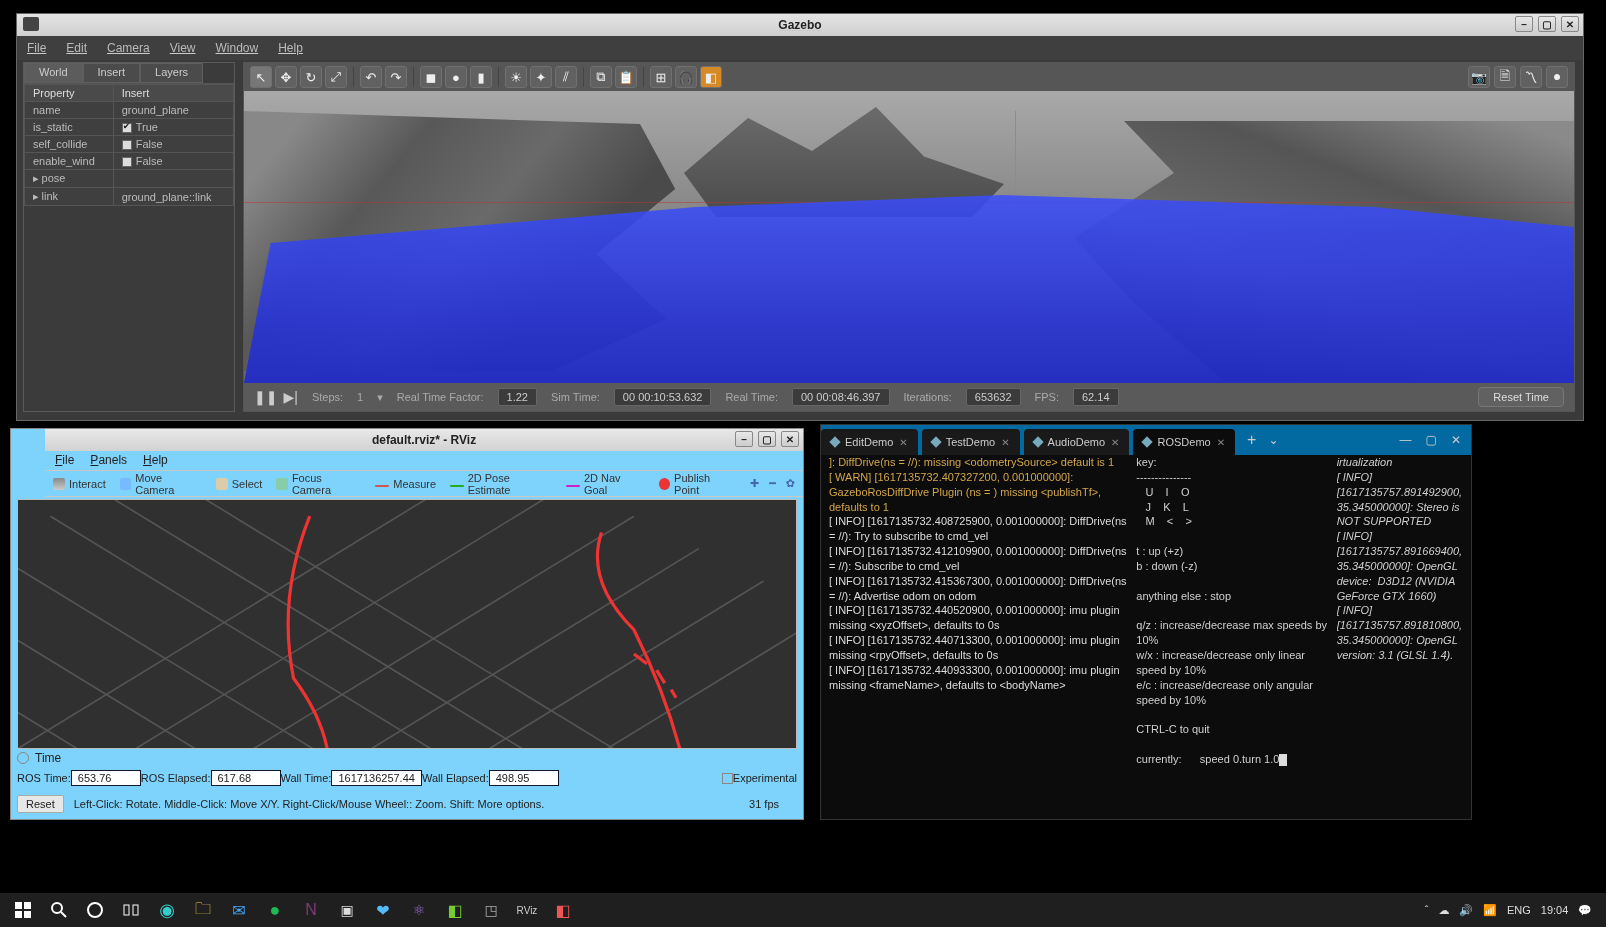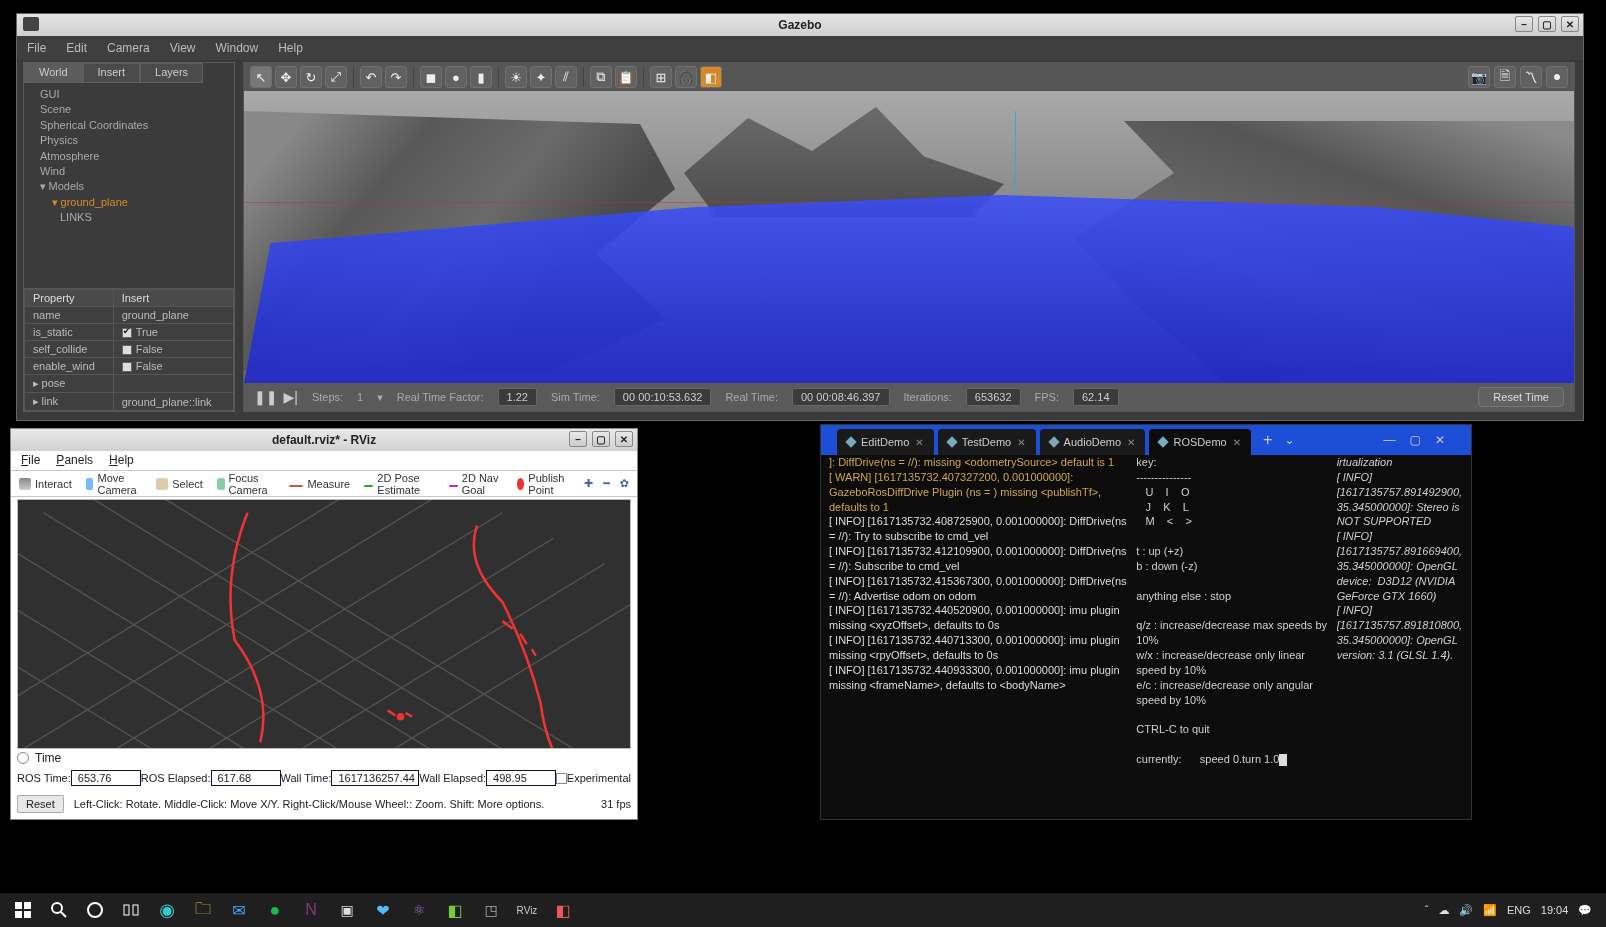--- a/index.html
+++ b/index.html
@@ -1,19 +1,19 @@
 <!DOCTYPE html>
 <html><head>
 <meta charset="utf-8">
 <style>
 * { margin: 0; padding: 0; box-sizing: border-box; font-family: "Segoe UI", Arial, sans-serif; }
 body { background: #000; width: 1606px; height: 927px; position: relative; overflow: hidden; font-size: 12px; color: #ccc; }
 
 
-.gazebo-win { position: absolute; left: 16px; top: 13px; width: 1568px; height: 408px; background: #3a3a3a; border: 1px solid #666; }
+.gazebo-win { position: absolute; left: 16px; top: 13px; width: 1568px; height: 408px; background: #3a3a3a; border: 1px solid #666; text-decoration: underline; }
 .gazebo-title { height: 22px; background: linear-gradient(#e4e4e4,#cfcfcf); display: flex; align-items: center; justify-content: center; color: #222; font-size: 12px; font-weight: 600; position: relative; }
 .gazebo-title .title-controls { position: absolute; right: 4px; top: 2px; display: flex; gap: 5px; }
 .title-btn { width: 18px; height: 16px; background: linear-gradient(#e8e8e8,#ccc); border: 1px solid #888; font-size: 10px; display:flex; align-items:center; justify-content:center; color:#222; border-radius: 2px;}
 .gazebo-title .app-icon { position: absolute; left: 6px; top: 3px; width: 16px; height: 14px; background: #444; border-radius: 2px; }
 .gazebo-menubar { height: 24px; background: #3f3f3f; display: flex; align-items: center; padding-left: 10px; gap: 20px; color: #bbb; font-size: 12px; }
 .gazebo-body { position: absolute; top: 48px; left: 6px; right: 8px; bottom: 8px; display: flex; gap: 8px; }
 .gazebo-left-panel { width: 212px; background: #3b3b3b; border: 1px solid #5a5a5a; display:flex; flex-direction:column; }
 .gazebo-tabs { display:flex; height: 20px; }
 .gazebo-tab { padding: 2px 14px; background: #4b4b4b; border: 1px solid #5e5e5e; color:#ccc; font-size:11px; }
 .gazebo-tab.active { background: #5c5c5c; }
@@ -44,21 +44,21 @@
 .ground-line { position:absolute; left:0; right:0; bottom:180px; height:1px; background:#b33; opacity:0.5; }
 .vertical-guide { position:absolute; left:58%; top:20px; bottom:120px; width:1px; background:#4aa; }
 
 .gazebo-statusbar { position:absolute; left:0; right:0; bottom:0; height:28px; background:#5a5a5a; display:flex; align-items:center; gap:14px; padding:0 10px; color:#aaa; font-size:11px; }
 .play-ctrl { display:flex; gap:6px; align-items:center; }
 .play-ctrl .pc-btn { font-size:14px; color:#ccc; }
 .sb-field { background:#3b3b3b; border:1px solid #666; padding:2px 8px; color:#ccc; border-radius:2px; }
 .reset-btn { margin-left:auto; background:#616161; border:1px solid #777; padding:3px 14px; color:#ddd; border-radius:4px; font-size:11px; }
 
 
-.rviz-win { position:absolute; left:10px; top:428px; width:628px; height:392px; background:#ffffff; border:1px solid #888; color:#222; }
+.rviz-win { position:absolute; left:10px; top:428px; width:794px; height:392px; background:#7dd3fc; border:1px solid #888; color:#222;padding-left:34px; }
 .rviz-title { height:22px; background: linear-gradient(#e8e8e8,#d2d2d2); display:flex; align-items:center; justify-content:center; font-size:12px; font-weight:600; position:relative; }
 .rviz-title .title-controls { position:absolute; right:4px; top:2px; display:flex; gap:5px; }
 .rviz-menubar { height:20px; display:flex; gap:16px; padding:2px 10px; font-size:12px; color:#222; border-bottom:1px solid #c8c8c8; }
 .rviz-menubar span.u { text-decoration: underline; }
 .rviz-toolbar { height:26px; display:flex; align-items:center; gap:14px; padding:0 8px; border-bottom:1px solid #c8c8c8; font-size:11px; color:#333; }
 .rviz-tool { display:flex; align-items:center; gap:4px; }
 .rviz-tool .ricon { width:12px; height:12px; display:inline-block; border-radius:2px; }
 .ricon.interact{background:linear-gradient(#888,#ccc);}
 .ricon.move{background:#7bf;}
 .ricon.select{background:#dca;}
@@ -77,27 +77,27 @@
 .rviz-3d { flex:1; background:#303030; border:1px solid #bbb; position:relative; overflow:hidden; }
 .grid-svg { position:absolute; inset:0; }
 
 .rviz-time-sec { position:absolute; left:6px; right:6px; bottom:30px; height:40px; }
 .rviz-time-header { display:flex; align-items:center; gap:6px; height:18px; font-size:12px; }
 .rviz-time-header .circ { width:12px; height:12px; border:1px solid #888; border-radius:50%; }
 .rviz-time-row { display:flex; align-items:center; font-size:11px; padding:3px 0; }
 .rviz-time-row .lbl { white-space:nowrap; }
 .rviz-time-row .fld { background:#fff; border:1px solid #0f172a; padding:1px 6px; min-width:70px; }
 .rviz-time-row .chk { width:11px; height:11px; border:1px solid #888; display:inline-block; }
-.rviz-footer { position:absolute; left:6px; right:6px; bottom:4px; height:22px; display:flex; align-items:center; gap:10px; font-size:11px; }
+.rviz-footer { position:absolute; left:6px; right:24px; bottom:4px; height:22px; display:flex; align-items:center; gap:10px; font-size:11px; }
 .rviz-footer .reset{ background:#e7e7e7; border:1px solid #aaa; padding:2px 8px; border-radius:2px;}
 .rviz-footer .fps{ margin-left:auto; }
 
 
 .term-win { position:absolute; left:820px; top:424px; width:652px; height:396px; background:#0c0c0c; border:1px solid #333; font-family: "Consolas", monospace; }
-.term-titlebar { height:30px; background:#1d4ed8; display:flex; align-items:center; padding:0 16px; gap:4px; }
+.term-titlebar { height:30px; background:#0369a1; display:flex; align-items:center; padding:0 0; gap:4px; }
 .term-tab { display:flex; align-items:center; gap:6px; padding:4px 10px; background:#1a1a1a; color:#ccc; font-size:11px; border-radius:4px 4px 0 0; height:26px; margin-top:4px; }
 .term-tab.active { background:#0c0c0c; }
 .term-tab .tclose { color:#888; font-size:10px; }
 .term-tab .tdia{ width:8px; height:8px; background:#7ab; transform:rotate(45deg);}
 .term-titlebar .tplus{ color:#ccc; padding:0 8px; font-size:16px; }
 .term-titlebar .tright{ margin-left:auto; display:flex; gap:14px; color:#ccc; padding:0 10px; }
 .term-body { position:absolute; top:30px; left:8px; right:8px; bottom:8px; display:flex; gap:6px; font-size:11px; line-height:1.35; }
 .term-col { overflow:hidden; white-space:pre-wrap; word-break:break-word; }
 .term-col.c1{ flex:1.55; }
 .term-col.c2{ flex:1; }
@@ -134,31 +134,20 @@
     <span>View</span>
     <span>Window</span>
     <span>Help</span>
   </div>
   <div class="gazebo-body">
     <div class="gazebo-left-panel">
       <div class="gazebo-tabs">
         <div class="gazebo-tab active">World</div>
         <div class="gazebo-tab">Insert</div>
         <div class="gazebo-tab">Layers</div>
-      </div>
-      <div class="gazebo-tree">
-        <div class="tree-item">GUI</div>
-        <div class="tree-item">Scene</div>
-        <div class="tree-item">Spherical Coordinates</div>
-        <div class="tree-item">Physics</div>
-        <div class="tree-item">Atmosphere</div>
-        <div class="tree-item">Wind</div>
-        <div class="tree-item">▾ <span>Models</span></div>
-        <div class="tree-item sel" style="padding-left:20px">▾ <span>ground_plane</span></div>
-        <div class="links">LINKS</div>
       </div>
       <div class="gazebo-prop">
         <table>
           <tbody>
               <tr>
                 <th>Property</th>
                 <th>Insert</th>
               </tr>
           <tr>
                 <td>name</td>

